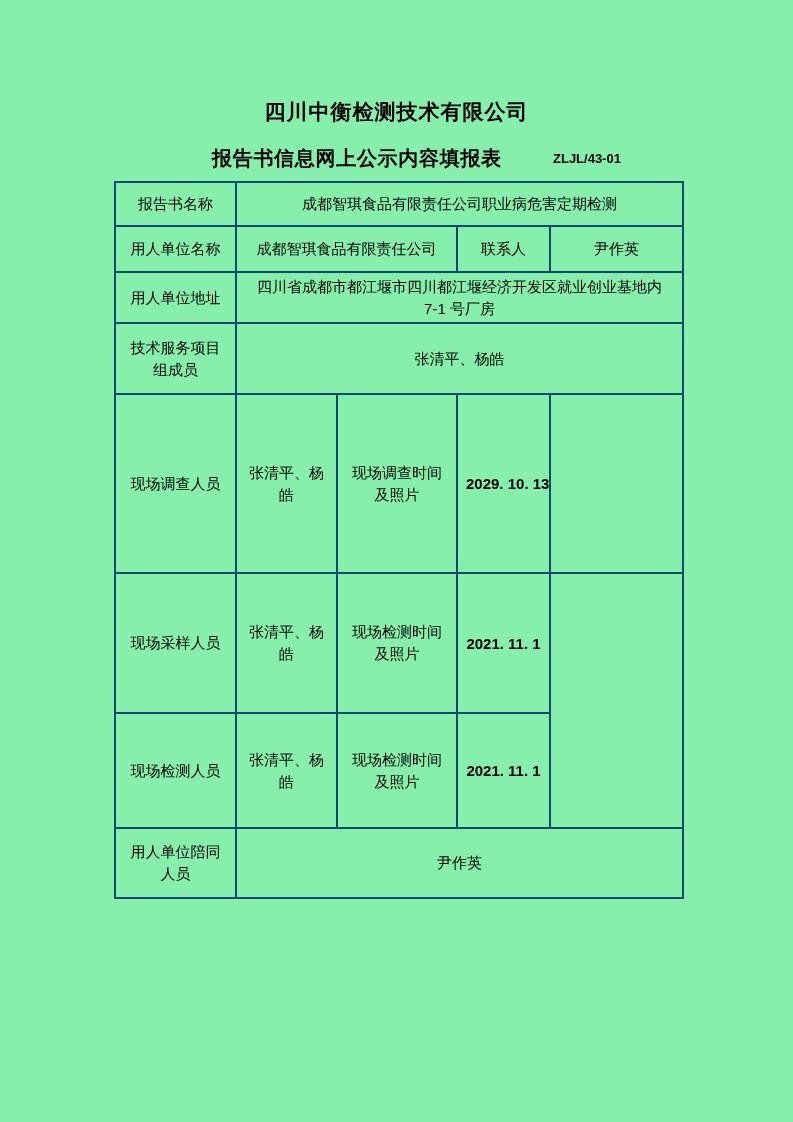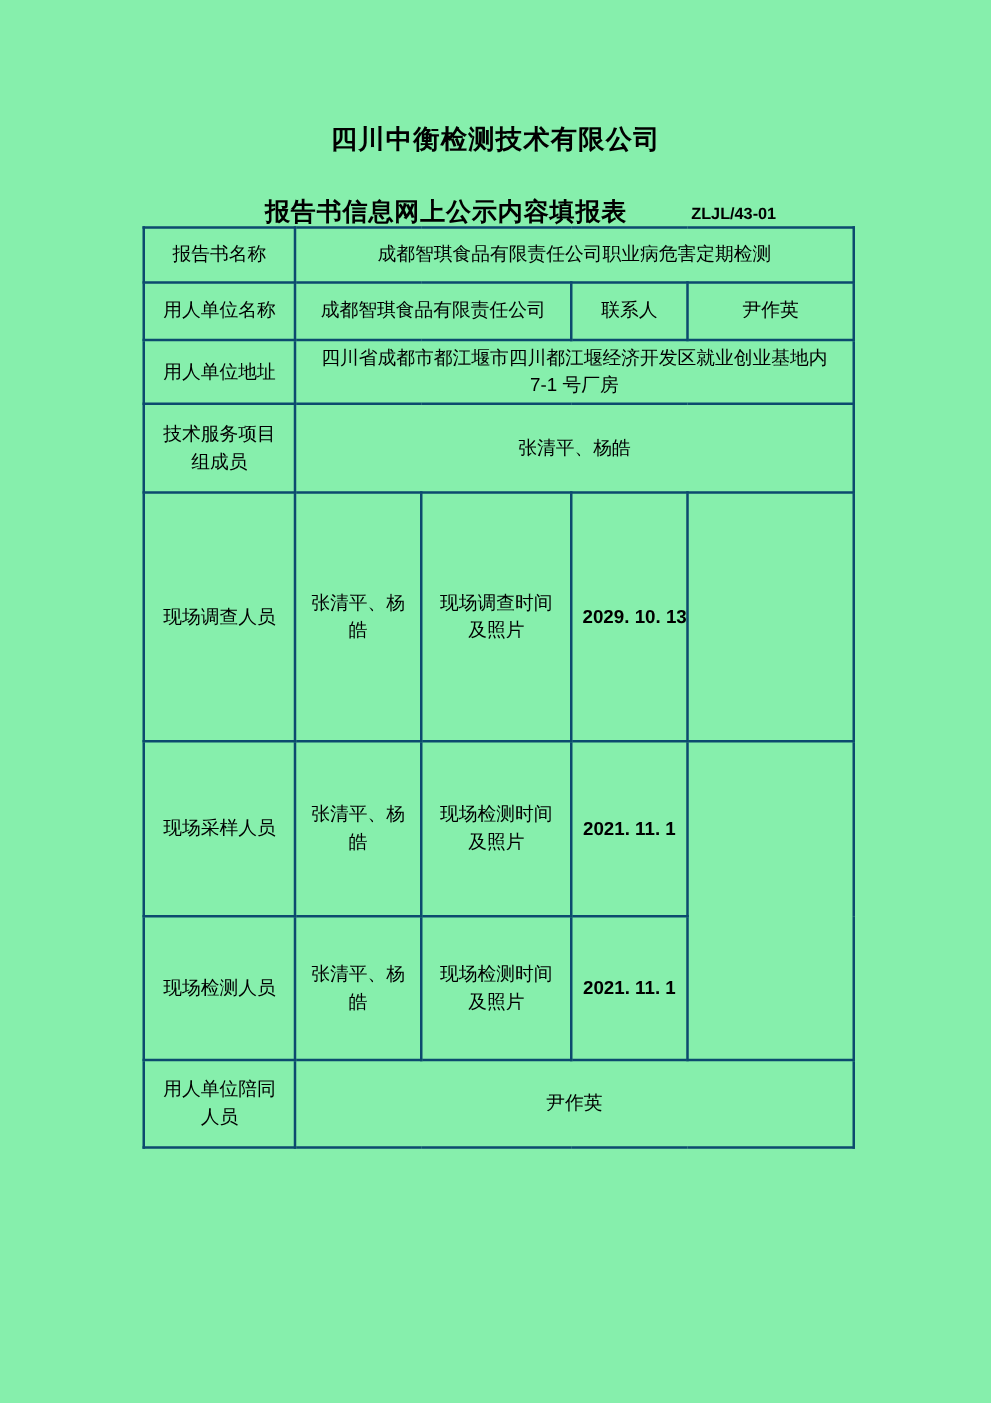--- a/index.html
+++ b/index.html
@@ -22,21 +22,20 @@
     font-weight: 700;
     letter-spacing: 1px;
     line-height: 26px;
   }
   .subtitle-row {
     position: absolute;
     top: 144px;
     left: 0;
     width: 100%;
     height: 30px;
-    margin-top: 12px;
   }
   .form-title {
     position: absolute;
     left: 212px;
     top: 0;
     font-size: 20px;
     font-weight: 700;
     letter-spacing: 0.7px;
     line-height: 28px;
     white-space: nowrap;
@@ -122,21 +121,21 @@
       <td class="lbl wrap">用人单位地址</td>
       <td class="val preline" colspan="4">四川省成都市都江堰市四川都江堰经济开发区就业创业基地内
 7-1 号厂房</td>
     </tr>
 
     <tr style="height:71px">
       <td class="lbl wrap">技术服务项目组成员</td>
       <td class="val wrap" colspan="4">张清平、杨皓</td>
     </tr>
 
-    <tr style="height:199px">
+    <tr style="height:179px">
       <td class="lbl wrap">现场调查人员</td>
       <td class="val wrap">张清平、杨皓</td>
       <td class="lbl wrap">现场调查时间及照片</td>
       <td class="date-cell">2029. 10. 13</td>
       <td></td>
     </tr>
 
     <tr style="height:140px">
       <td class="lbl wrap">现场采样人员</td>
       <td class="val wrap">张清平、杨皓</td>

